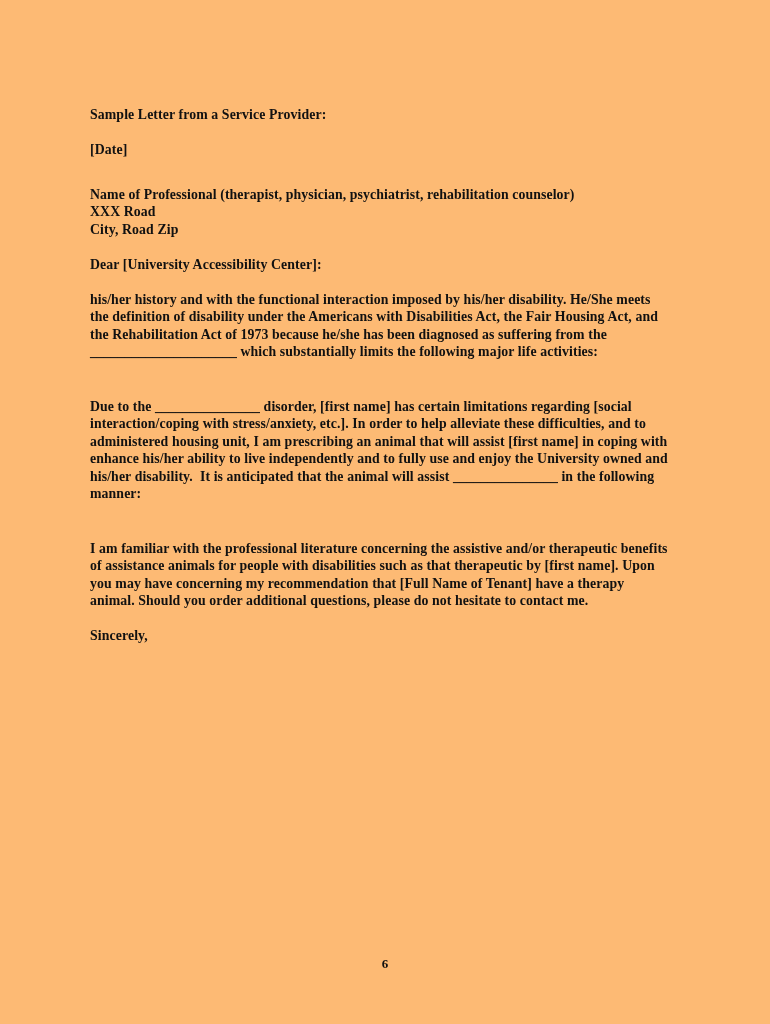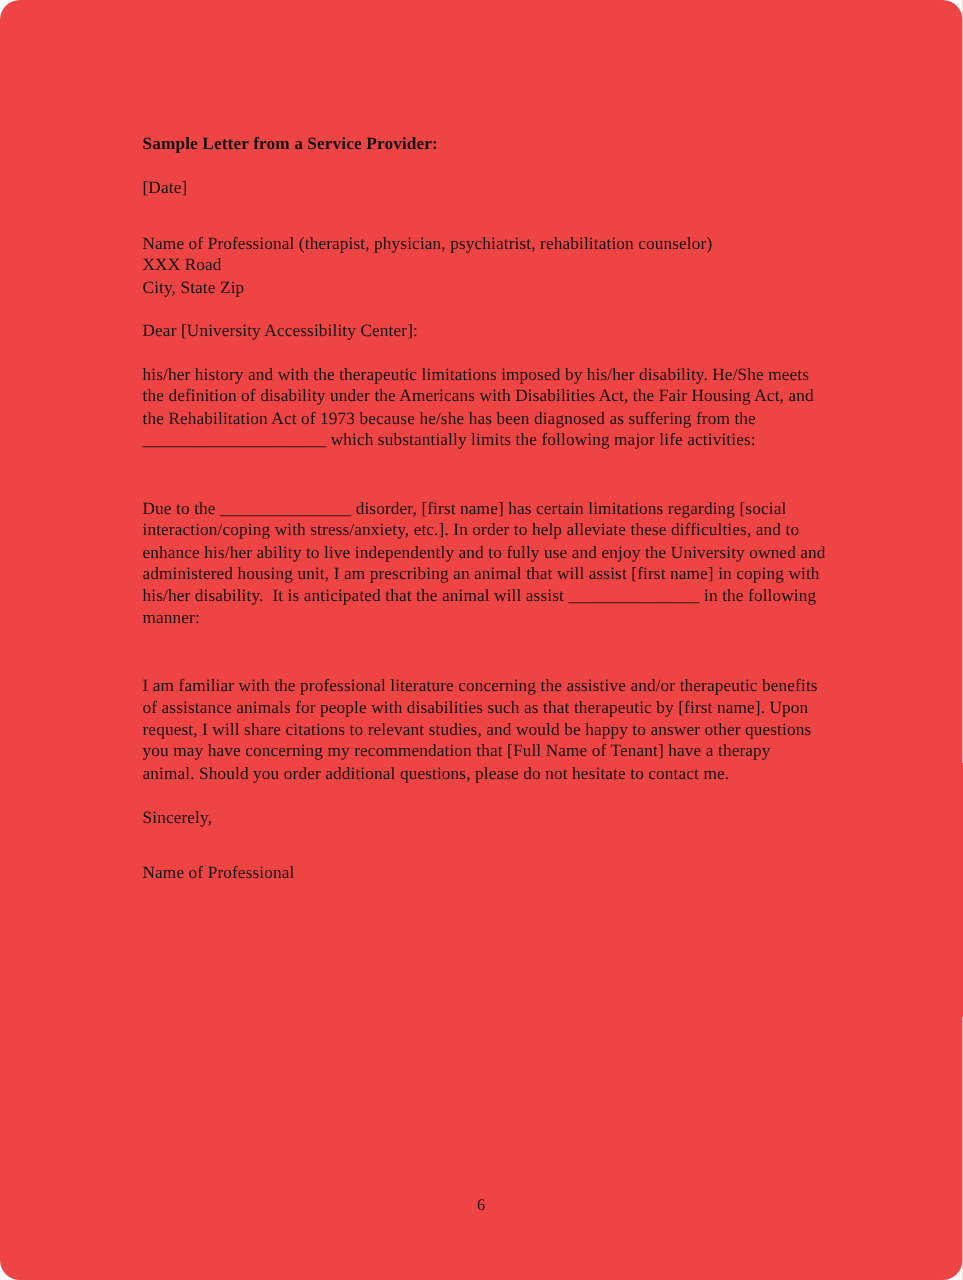--- a/index.html
+++ b/index.html
@@ -8,29 +8,29 @@
     width: 770px;
     height: 1024px;
     position: relative;
     font-family: "Liberation Serif", "DejaVu Serif", serif;
     color: #111111;
     overflow: hidden;
   }
   .page {
     position: absolute;
     inset: 0;
-    background: #ef4444;
-    padding: 106px 94px 0 114px;
-    border-radius: 16px;
+    background: #fdba74;
+    padding: 106px 94px 0 90px;
   }
   .line {
     font-size: 13.8px;
     line-height: 17.5px;
     white-space: pre;
     letter-spacing: 0.1px;
+    font-weight: bold;
   }
   .heading {
     font-weight: bold;
   }
   .gap-1 { margin-top: 17.5px; }   
   .gap-2 { margin-top: 37px; }     
   .gap-3 { margin-top: 27px; }     
   .footer {
     position: absolute;
     left: 0;
@@ -45,48 +45,46 @@
 
 <div class="page">
 
   <div class="line heading">Sample Letter from a Service Provider:</div>
 
   <div class="line gap-1">[Date]</div>
 
   <div class="gap-3">
     <div class="line">Name of Professional (therapist, physician, psychiatrist, rehabilitation counselor)</div>
     <div class="line">XXX Road</div>
-    <div class="line">City, State Zip</div>
+    <div class="line">City, Road Zip</div>
   </div>
 
   <div class="line gap-1">Dear [University Accessibility Center]:</div>
 
   <div class="gap-1">
-    <div class="line">his/her history and with the therapeutic limitations imposed by his/her disability. He/She meets</div>
+    <div class="line">his/her history and with the functional interaction imposed by his/her disability. He/She meets</div>
     <div class="line">the definition of disability under the Americans with Disabilities Act, the Fair Housing Act, and</div>
     <div class="line">the Rehabilitation Act of 1973 because he/she has been diagnosed as suffering from the</div>
     <div class="line">_____________________ which substantially limits the following major life activities:</div>
   </div>
 
   <div class="gap-2">
     <div class="line">Due to the _______________ disorder, [first name] has certain limitations regarding [social</div>
     <div class="line">interaction/coping with stress/anxiety, etc.]. In order to help alleviate these difficulties, and to</div>
+    <div class="line">administered housing unit, I am prescribing an animal that will assist [first name] in coping with</div>
     <div class="line">enhance his/her ability to live independently and to fully use and enjoy the University owned and</div>
-    <div class="line">administered housing unit, I am prescribing an animal that will assist [first name] in coping with</div>
     <div class="line">his/her disability.  It is anticipated that the animal will assist _______________ in the following</div>
     <div class="line">manner:</div>
   </div>
 
   <div class="gap-2">
     <div class="line">I am familiar with the professional literature concerning the assistive and/or therapeutic benefits</div>
     <div class="line">of assistance animals for people with disabilities such as that therapeutic by [first name]. Upon</div>
-    <div class="line">request, I will share citations to relevant studies, and would be happy to answer other questions</div>
     <div class="line">you may have concerning my recommendation that [Full Name of Tenant] have a therapy</div>
     <div class="line">animal. Should you order additional questions, please do not hesitate to contact me.</div>
   </div>
 
   <div class="line gap-1">Sincerely,</div>
 
-  <div class="line gap-3">Name of Professional</div>
 
   <div class="footer line">6</div>
 
 </div>
 
 </body></html>

